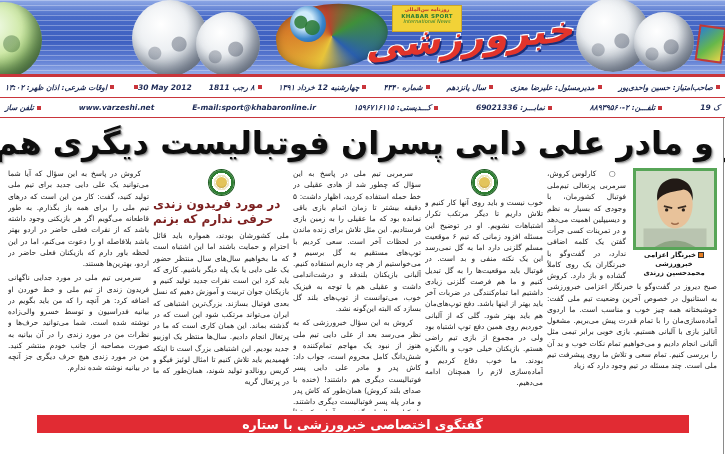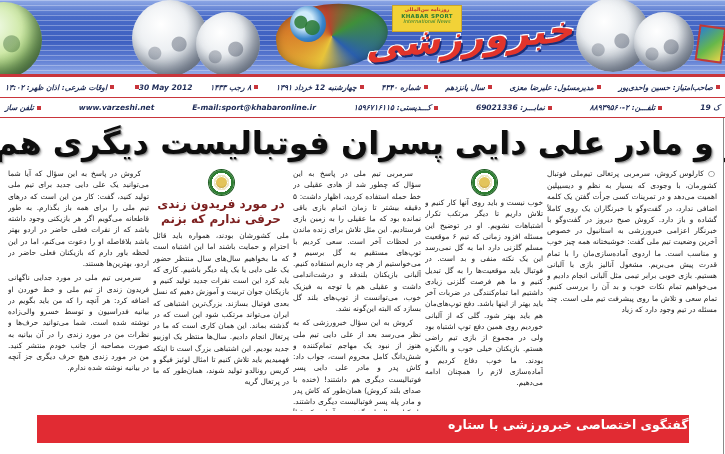--- a/index.html
+++ b/index.html
@@ -75,24 +75,24 @@
   .photo { width:84px; height:82px; border:3px solid #57a557; background:#cfd9c9; display:block; }
   .caption { font-size:6.8px; font-weight:bold; text-align:center; line-height:1.3; color:#111; margin-top:1px; }
   .credit-ico { display:inline-block; width:6px; height:6px; background:#e67e22; border:1px solid #333;
     vertical-align:middle; margin-left:2px; }
   .lead-marker { color:#444; font-size:8px; }
   .badge { display:block; width:25px; height:25px; margin:2px auto 2px; border-radius:50%; position:relative;
     background:radial-gradient(circle,#ffffff 0 34%,#efe8c8 34% 44%,#ffffff 44% 54%,#2f7d33 54% 100%);
     box-shadow:0 0 0 1px #1d5a22; }
   .badge::after { content:""; position:absolute; inset:7px; border-radius:50%;
     background:radial-gradient(circle at 50% 38%, #e3c45a 0 55%, #a8842b 100%); }
-  .col-heading { color:#7c1f1f; font-weight:bold; font-size:12px; text-align:center;
+  .col-heading { color:#7c1f1f; font-weight:bold; font-size:12px; text-align:left;
     line-height:1.25; margin:1px 0 3px; }
   
-  .bottom-banner { width:652px; height:28px; margin:4px auto 0; background:#e12b33; overflow:hidden; text-align:right; }
+  .bottom-banner { width:652px; height:18px; margin:4px auto 0; background:#e12b33; overflow:hidden; text-align:center; }
   .bottom-banner b { display:block; color:#fff; font-size:12.5px; line-height:20px; white-space:nowrap; }
   .page-edge { position:absolute; right:1px; top:118px; bottom:0; width:1px; background:#8a8a8a; }
 </style>
 </head>
 <body>
 
 <div class="page">
 
   <div class="header">
     <div class="streaks"></div>
@@ -129,21 +129,21 @@
       <span class="mi">
           <i class="bullet"></i>
           <span>شماره ۴۳۴۰</span>
         </span>
       <span class="mi">
           <i class="bullet"></i>
           <span>چهارشنبه 12 خرداد ۱۳۹۱</span>
         </span>
       <span class="mi">
           <i class="bullet"></i>
-          <span>۸ رجب ۱۴۳۳</span>
+          <span>۸ رجب 1811</span>
         </span>
       <span class="mi latin">
           <i class="bullet"></i>
           <span>30 May 2012</span>
         </span>
       <span class="mi">
           <i class="bullet"></i>
           <span>اوقات شرعی:   اذان ظهر: ۱۳:۰۲</span>
         </span>
     </div>
@@ -177,20 +177,37 @@
   </div>
 
 
   <div class="headline">
     <b>کاش پدر و مادر علی دایی پسران فوتبالیست دیگری هم داشتند!</b>
   </div>
 
   <div class="cols">
 
     <div class="col">
+      <div class="photo-box">
+        <svg class="photo" viewBox="0 0 84 82" xmlns="http://www.w3.org/2000/svg">
+          <rect x="0" y="0" width="84" height="82" fill="#cfdcc6"></rect>
+          <rect x="8" y="62" width="68" height="20" fill="#b9c4b0"></rect>
+          <path d="M42 14 c-14 0 -19 10 -19 22 c0 14 8 26 19 26 c11 0 19 -12 19 -26 c0 -12 -5 -22 -19 -22 z" fill="#e8c29a"></path>
+          <path d="M23 32 c-2 -16 8 -24 19 -24 c11 0 21 8 19 24 c-1 -8 -6 -12 -10 -12 c-6 2 -22 2 -28 12 z" fill="#221a16"></path>
+          <path d="M30 38 l9 2 M54 38 l-9 2" stroke="#3a2c22" stroke-width="2" fill="none"></path>
+          <circle cx="33" cy="42" r="1.8" fill="#2a201a"></circle>
+            <circle cx="51" cy="42" r="1.8" fill="#2a201a"></circle>
+          <path d="M38 56 q4 3 8 0" stroke="#9c6a4a" stroke-width="1.5" fill="none"></path>
+          <path d="M20 82 q22 -14 44 0 z" fill="#8fa585"></path>
+        </svg>
+        <div class="caption">
+          <span class="credit-ico"></span><span>خبرنگار اعزامی خبرورزشی</span><br>
+          <span>محمدحسین زرندی</span>
+        </div>
+      </div>
       <p class="noindent"><span class="lead-marker">○</span> <span>کارلوس کروش، سرمربی پرتغالی تیم‌ملی فوتبال کشورمان، با وجودی که بسیار به نظم و دیسیپلین اهمیت می‌دهد و در تمرینات کسی جرأت گفتن یک کلمه اضافی ندارد، در گفت‌وگو با خبرنگاران یک روی کاملاً گشاده و باز دارد. کروش صبح دیروز در گفت‌وگو با خبرنگار اعزامی خبرورزشی به استانبول در خصوص آخرین وضعیت تیم ملی گفت: خوشبختانه همه چیز خوب و مناسب است. ما اردوی آماده‌سازی‌مان را با تمام قدرت پیش می‌بریم. مشغول آنالیز بازی با آلبانی هستیم. بازی خوبی برابر تیمی مثل آلبانی انجام دادیم و می‌خواهیم تمام نکات خوب و بد آن را بررسی کنیم. تمام سعی و تلاش ما روی پیشرفت تیم ملی است. چند مسئله در تیم وجود دارد که زیاد</span></p>
     </div>
 
     <div class="col">
       <span class="badge"></span>
       <p class="noindent">خوب نیست و باید روی آنها کار کنیم و تلاش داریم تا دیگر مرتکب تکرار اشتباهات نشویم. او در توضیح این مسئله افزود زمانی که تیم ۶ موقعیت مسلم گلزنی دارد اما به گل نمی‌رسد این یک نکته منفی و بد است. در فوتبال باید موقعیت‌ها را به گل تبدیل کنیم و ما هم فرصت گلزنی زیادی داشتیم اما تمام‌کنندگی در ضربات آخر باید بهتر از اینها باشد. دفع توپ‌های‌مان هم باید بهتر شود. گلی که از آلبانی خوردیم روی همین دفع توپ اشتباه بود ولی در مجموع از بازی تیم راضی هستم. بازیکنان خیلی خوب و باانگیزه بودند. ما خوب دفاع کردیم و آماده‌سازی لازم را همچنان ادامه می‌دهیم.</p>
     </div>
 
     <div class="col">
       <p>سرمربی تیم ملی در پاسخ به این سؤال که چطور شد از هادی عقیلی در خط حمله استفاده کردید، اظهار داشت: ۵ دقیقه بیشتر تا زمان اتمام بازی باقی نمانده بود که ما عقیلی را به زمین بازی فرستادیم. این مثل تلاش برای زنده ماندن در لحظات آخر است. سعی کردیم با توپ‌های مستقیم به گل برسیم و می‌خواستیم از هر چه داریم استفاده کنیم. آلبانی بازیکنان بلندقد و درشت‌اندامی داشت و عقیلی هم با توجه به فیزیک خوب، می‌توانست از توپ‌های بلند گل بسازد که البته این‌گونه نشد.</p>

